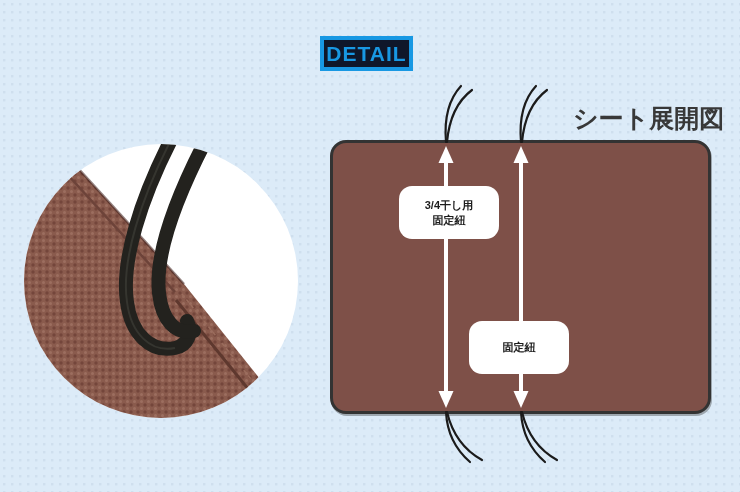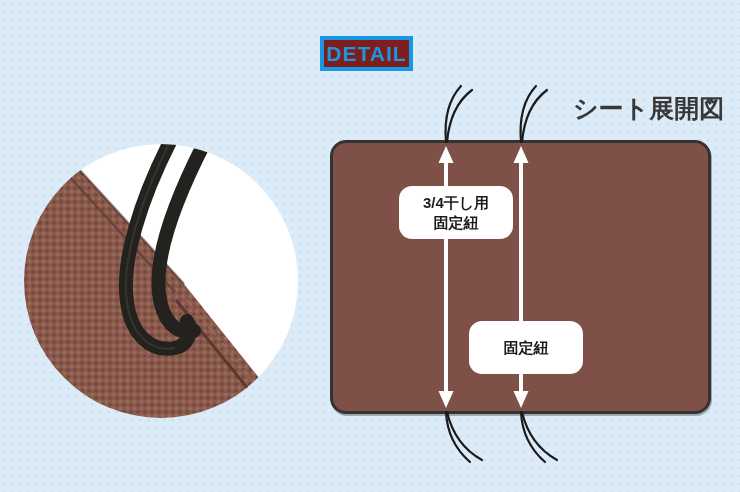--- a/index.html
+++ b/index.html
@@ -19,39 +19,39 @@
     position: absolute;
     inset: 0;
     display: block;
   }
   .detail-badge {
     position: absolute;
     left: 320px;
     top: 36px;
     width: 93px;
     height: 35px;
-    background: #7f1d1d;
+    background: #0f172a;
     border: 4px solid #1898e3;
     color: #1898e3;
     font-size: 21px;
     font-weight: bold;
     letter-spacing: 1px;
     display: flex;
     align-items: center;
     justify-content: center;
   }
   .heading {
     position: absolute;
     font-size: 25px;
     font-weight: bold;
     color: #383838;
     white-space: nowrap;
   }
   .heading-left  { left: 86px;  top: 99px; }
-  .heading-right { left: 573px; top: 92px; }
+  .heading-right { left: 573px; top: 102px; }
   .photo-circle {
     position: absolute;
     left: 24px;
     top: 144px;
     width: 274px;
     height: 274px;
   }
   .sheet {
     position: absolute;
     left: 330px;
@@ -63,31 +63,31 @@
     border-radius: 16px;
     box-shadow: 1px 2px 0 rgba(40,40,40,0.35);
   }
   .overlay {
     position: absolute;
     inset: 0;
     pointer-events: none;
   }
   .arrow-label {
     position: absolute;
-    width: 114px;
+    width: 100px;
     height: 53px;
     background: #ffffff;
     border-radius: 13px;
     display: flex;
     flex-direction: column;
     align-items: center;
     justify-content: center;
     color: #1c1c1c;
     font-weight: bold;
-    font-size: 15px;
+    font-size: 11px;
     line-height: 1.3;
     text-align: center;
   }
   .arrow-label-1 { left: 399px; top: 186px; }
   .arrow-label-2 { left: 469px; top: 321px; }
 </style>
 </head>
 <body>
 
 <div class="canvas">

